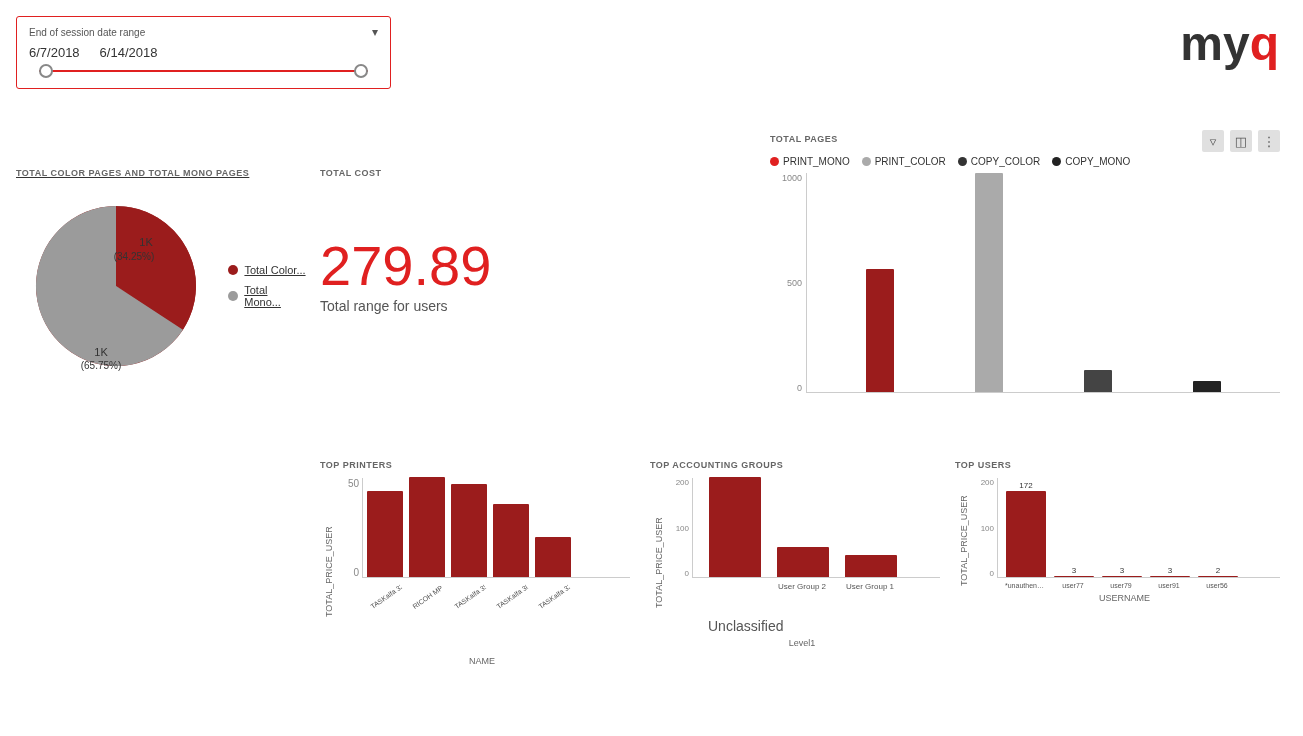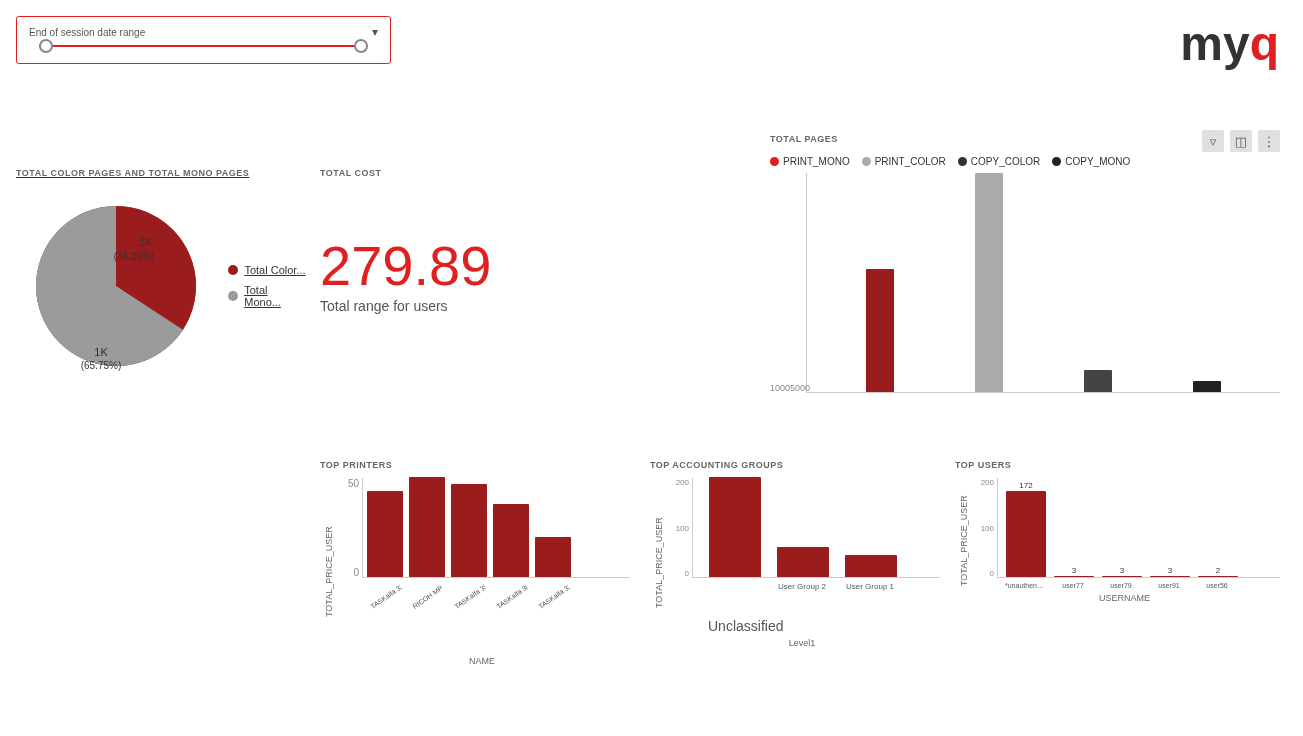--- a/index.html
+++ b/index.html
@@ -61,20 +61,24 @@
 <body>
 <div class="page">
 
   <div class="logo">my<span>q</span></div>
 
   <div class="date-range-box">
     <div class="date-range-label">
       <span>End of session date range</span>
       <span class="chevron">▾</span>
     </div>
+    <div class="date-inputs">
+      <div class="date-input">6/7/2018</div>
+      <div class="date-input">6/14/2018</div>
+    </div>
     <div class="slider-track">
       <div class="slider-thumb left"></div>
       <div class="slider-thumb right"></div>
     </div>
   </div>
 
   <div class="pie-section">
     <div class="section-title">TOTAL COLOR PAGES AND TOTAL MONO PAGES</div>
     <div class="pie-container">
       <svg width="200" height="200">
@@ -135,21 +139,21 @@
         <span>COPY_COLOR</span>
       </div>
       <div class="legend-item">
         <div class="legend-square" style="background:#222;"></div>
         <span>COPY_MONO</span>
       </div>
     </div>
 
     <div style="display:flex; align-items:flex-end; height: 240px; position:relative; padding-left: 36px; padding-bottom: 20px;">
 
-      <div style="position:absolute; left:0; top:0; bottom:20px; width:36px; display:flex; flex-direction:row; justify-content:space-between; align-items:flex-end; padding-right:4px; font-size:9px; color:#888;">
+      <div style="position:absolute; left:0; top:0; bottom:20px; width:36px; display:flex; flex-direction:column; justify-content:space-between; align-items:flex-end; padding-right:4px; font-size:9px; color:#888;">
         <span>1000</span>
         <span>500</span>
         <span>0</span>
       </div>
 
       <div style="flex:1; display:flex; align-items:flex-end; border-left:1px solid #ccc; border-bottom:1px solid #ccc; height:100%; padding: 0 20px;">
 
         <div style="display:flex; align-items:flex-end; gap:4px; height:100%; width:100%; padding-top:0;">
           <div style="display:flex; flex-direction:column; align-items:center; justify-content:flex-end; flex:1; height:100%;">
 

